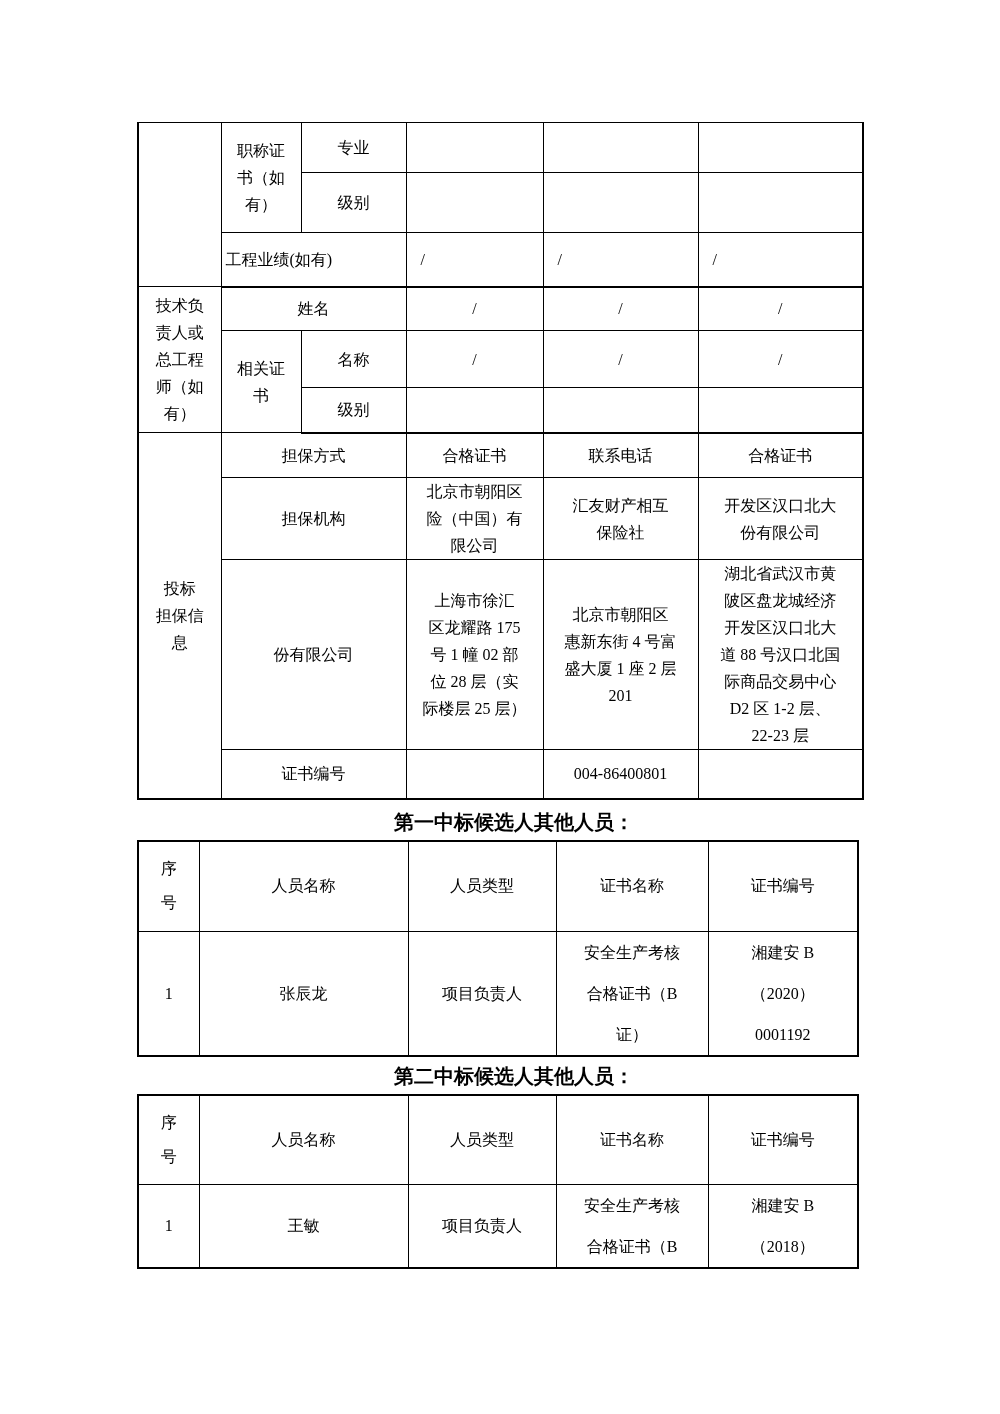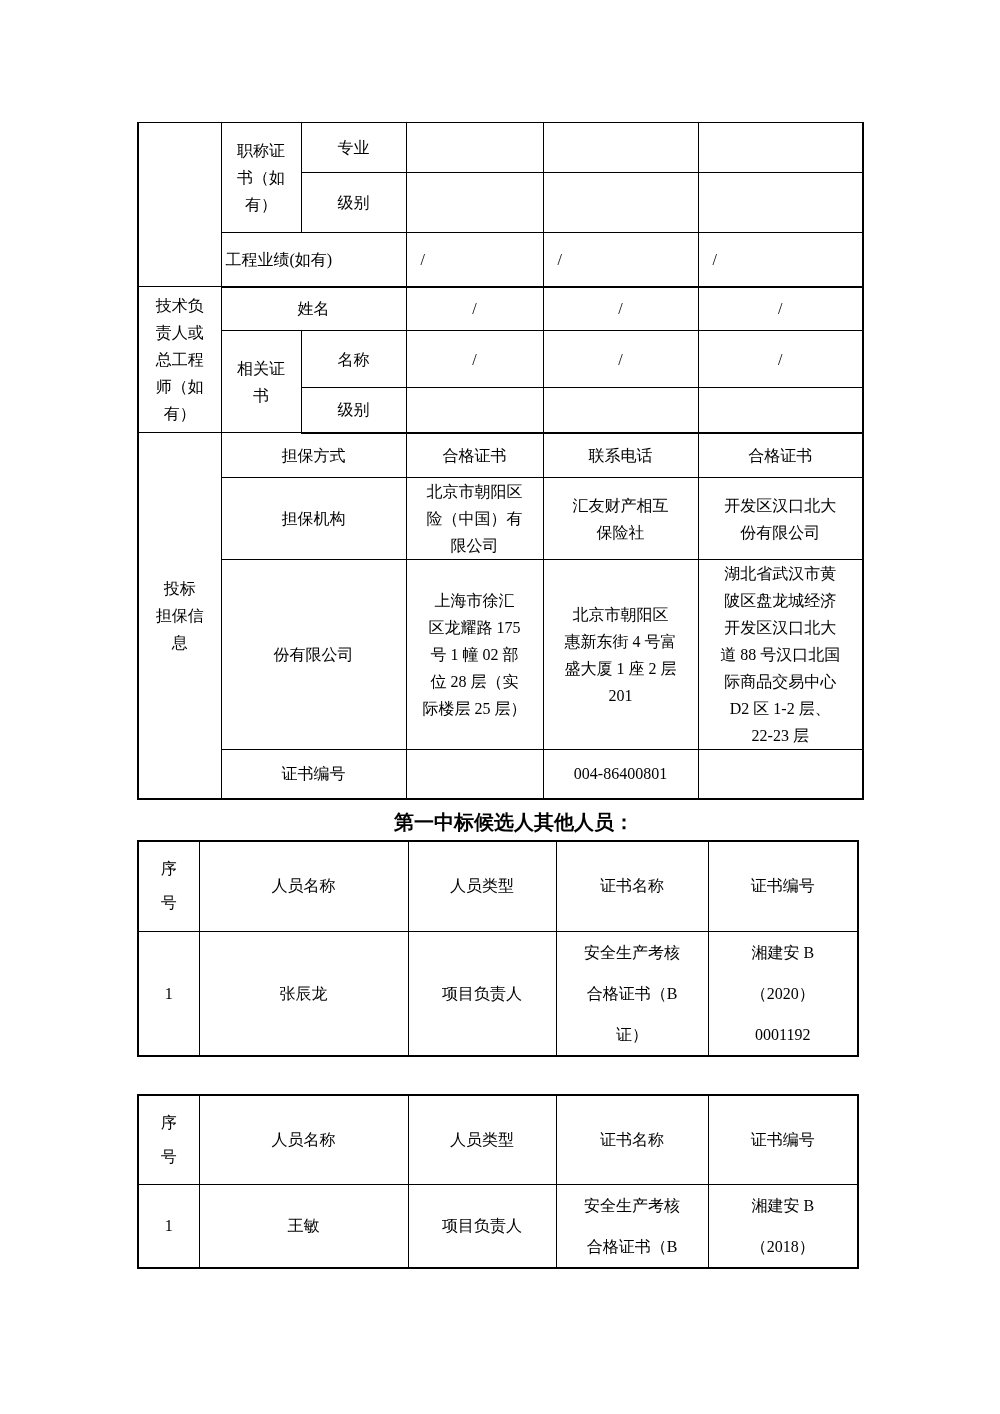--- a/index.html
+++ b/index.html
@@ -188,20 +188,21 @@
         <td>安全生产考核
 合格证书（B
 证）</td>
         <td>湘建安 B
 （2020）
 0001192</td>
       </tr>
     </tbody>
   </table>
 
+  <div id="h2" class="heading">第二中标候选人其他人员：</div>
 
   <table id="t3" class="tbl ctab">
     <colgroup>
       <col style="width:61px">
         <col style="width:209px">
         <col style="width:148px">
       <col style="width:152px">
         <col style="width:150px">
     </colgroup>
     <tbody>

